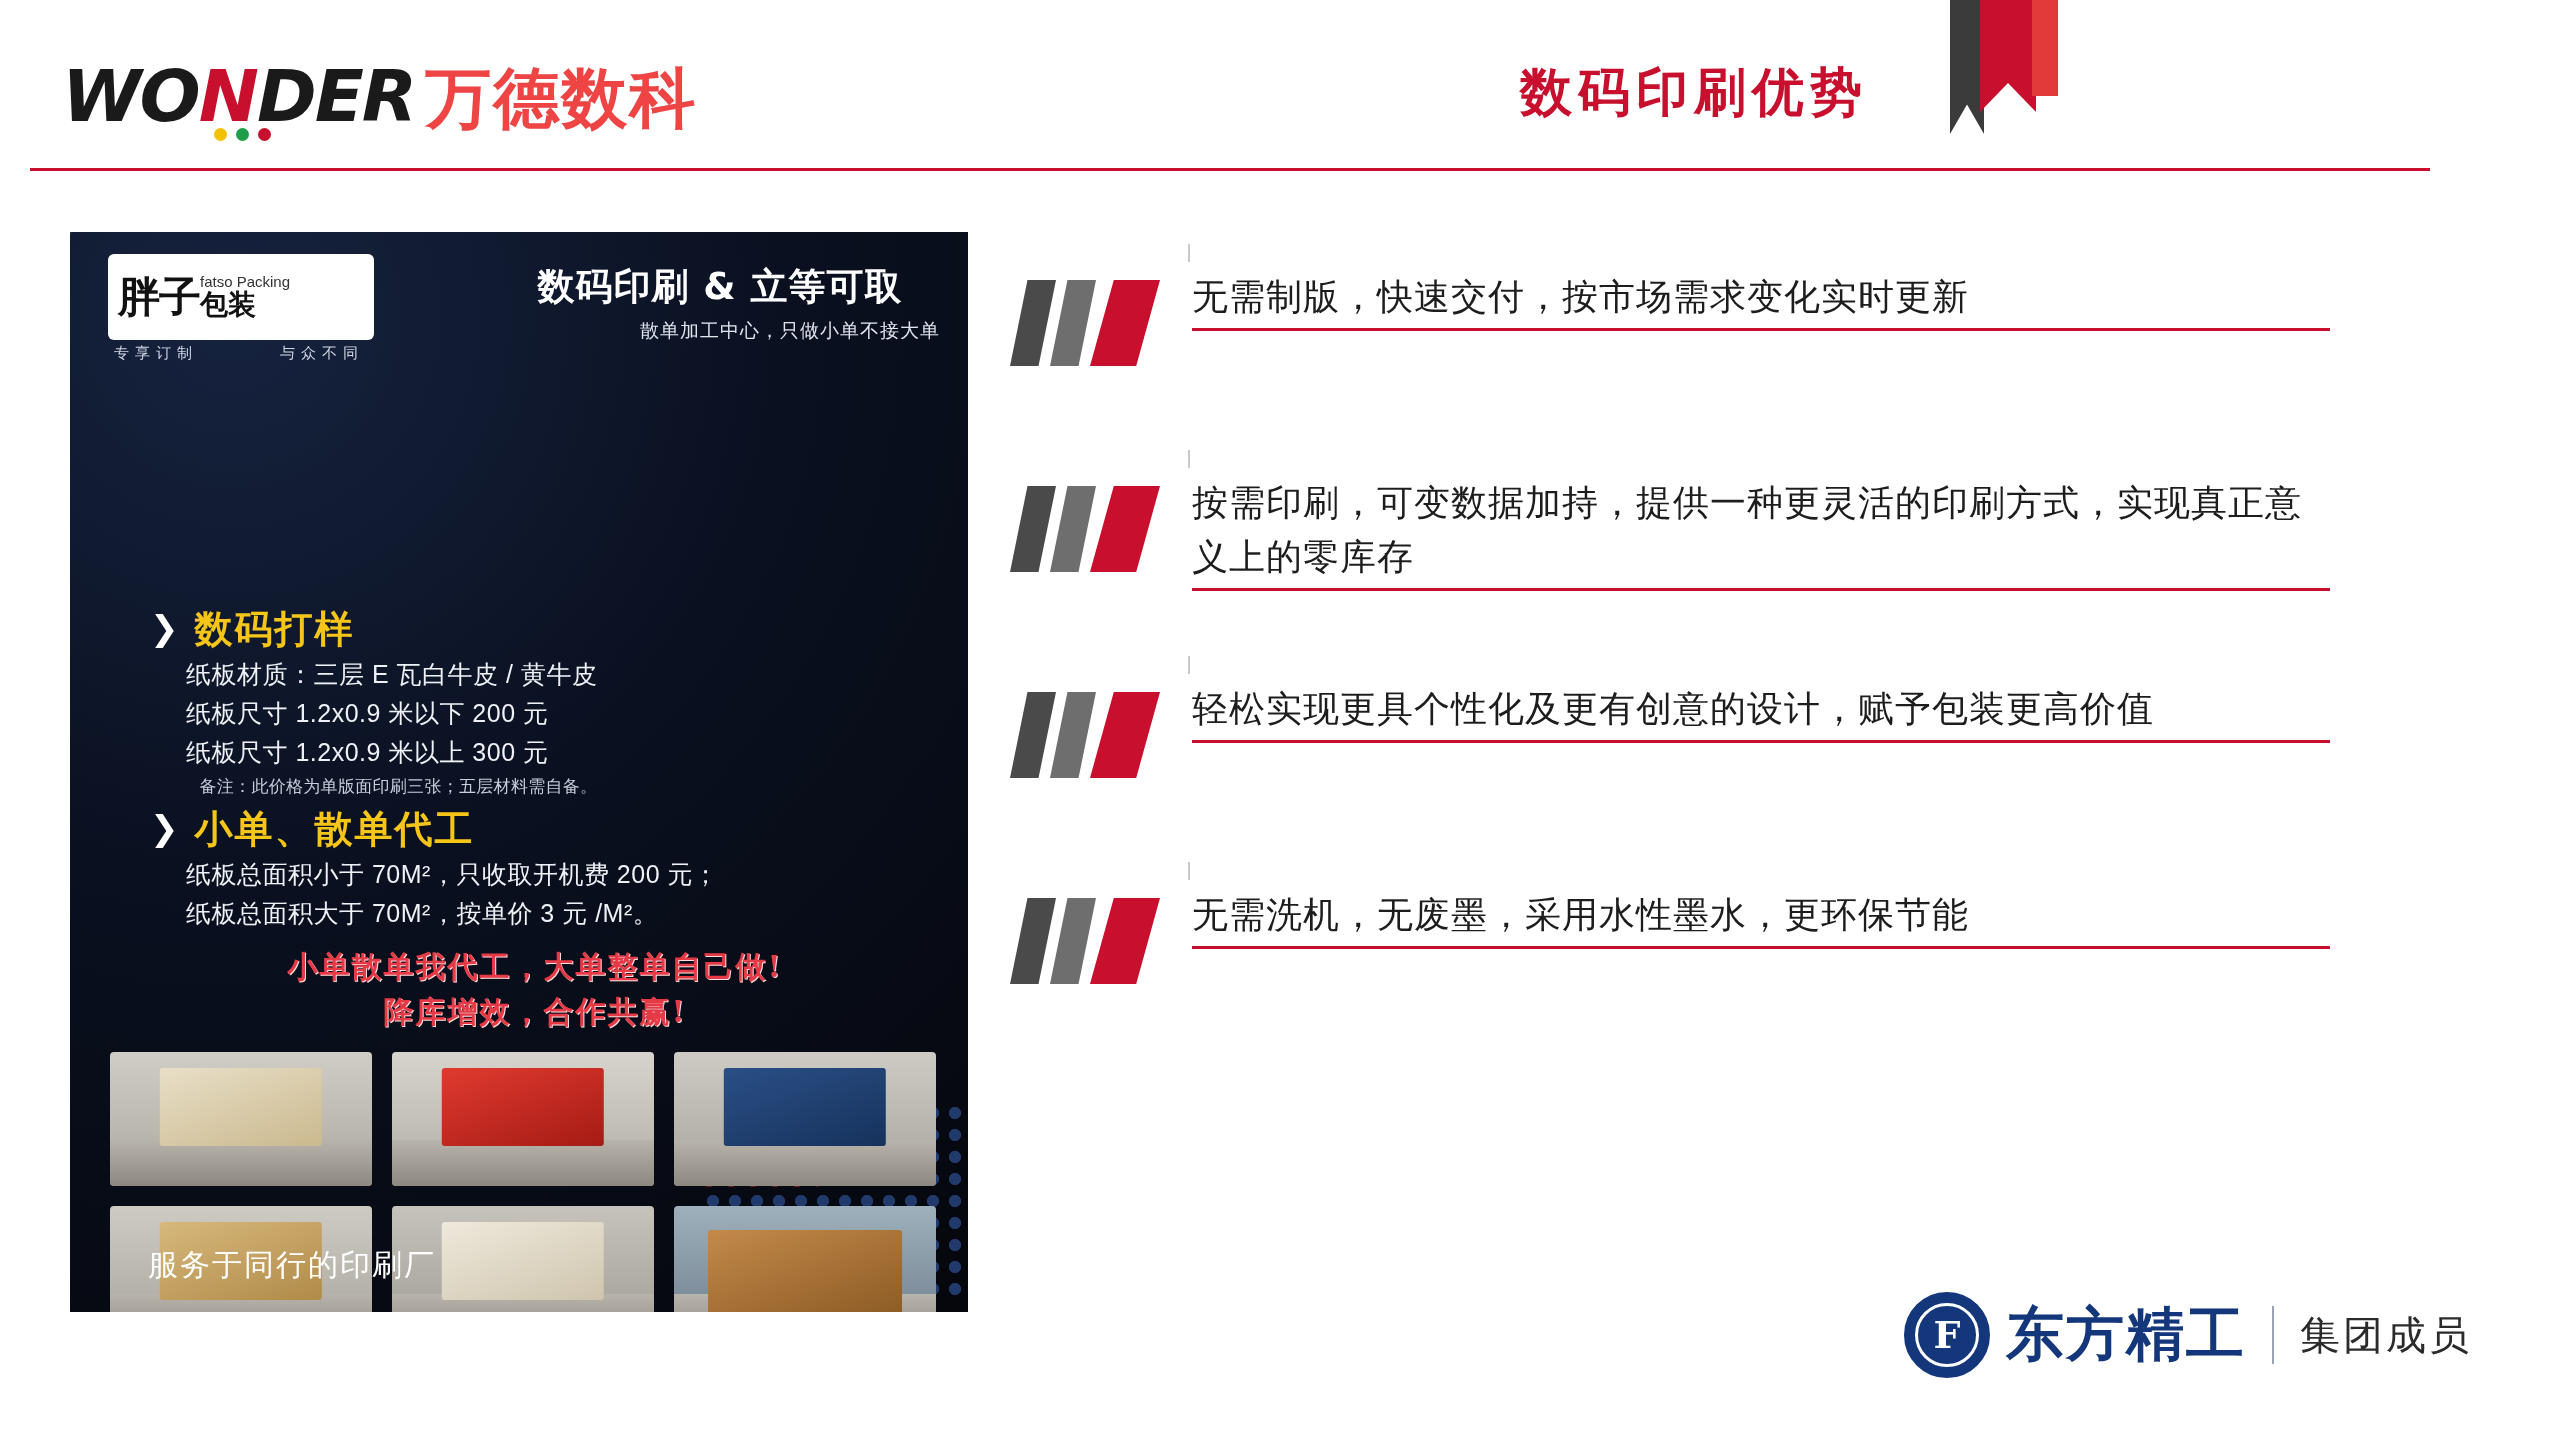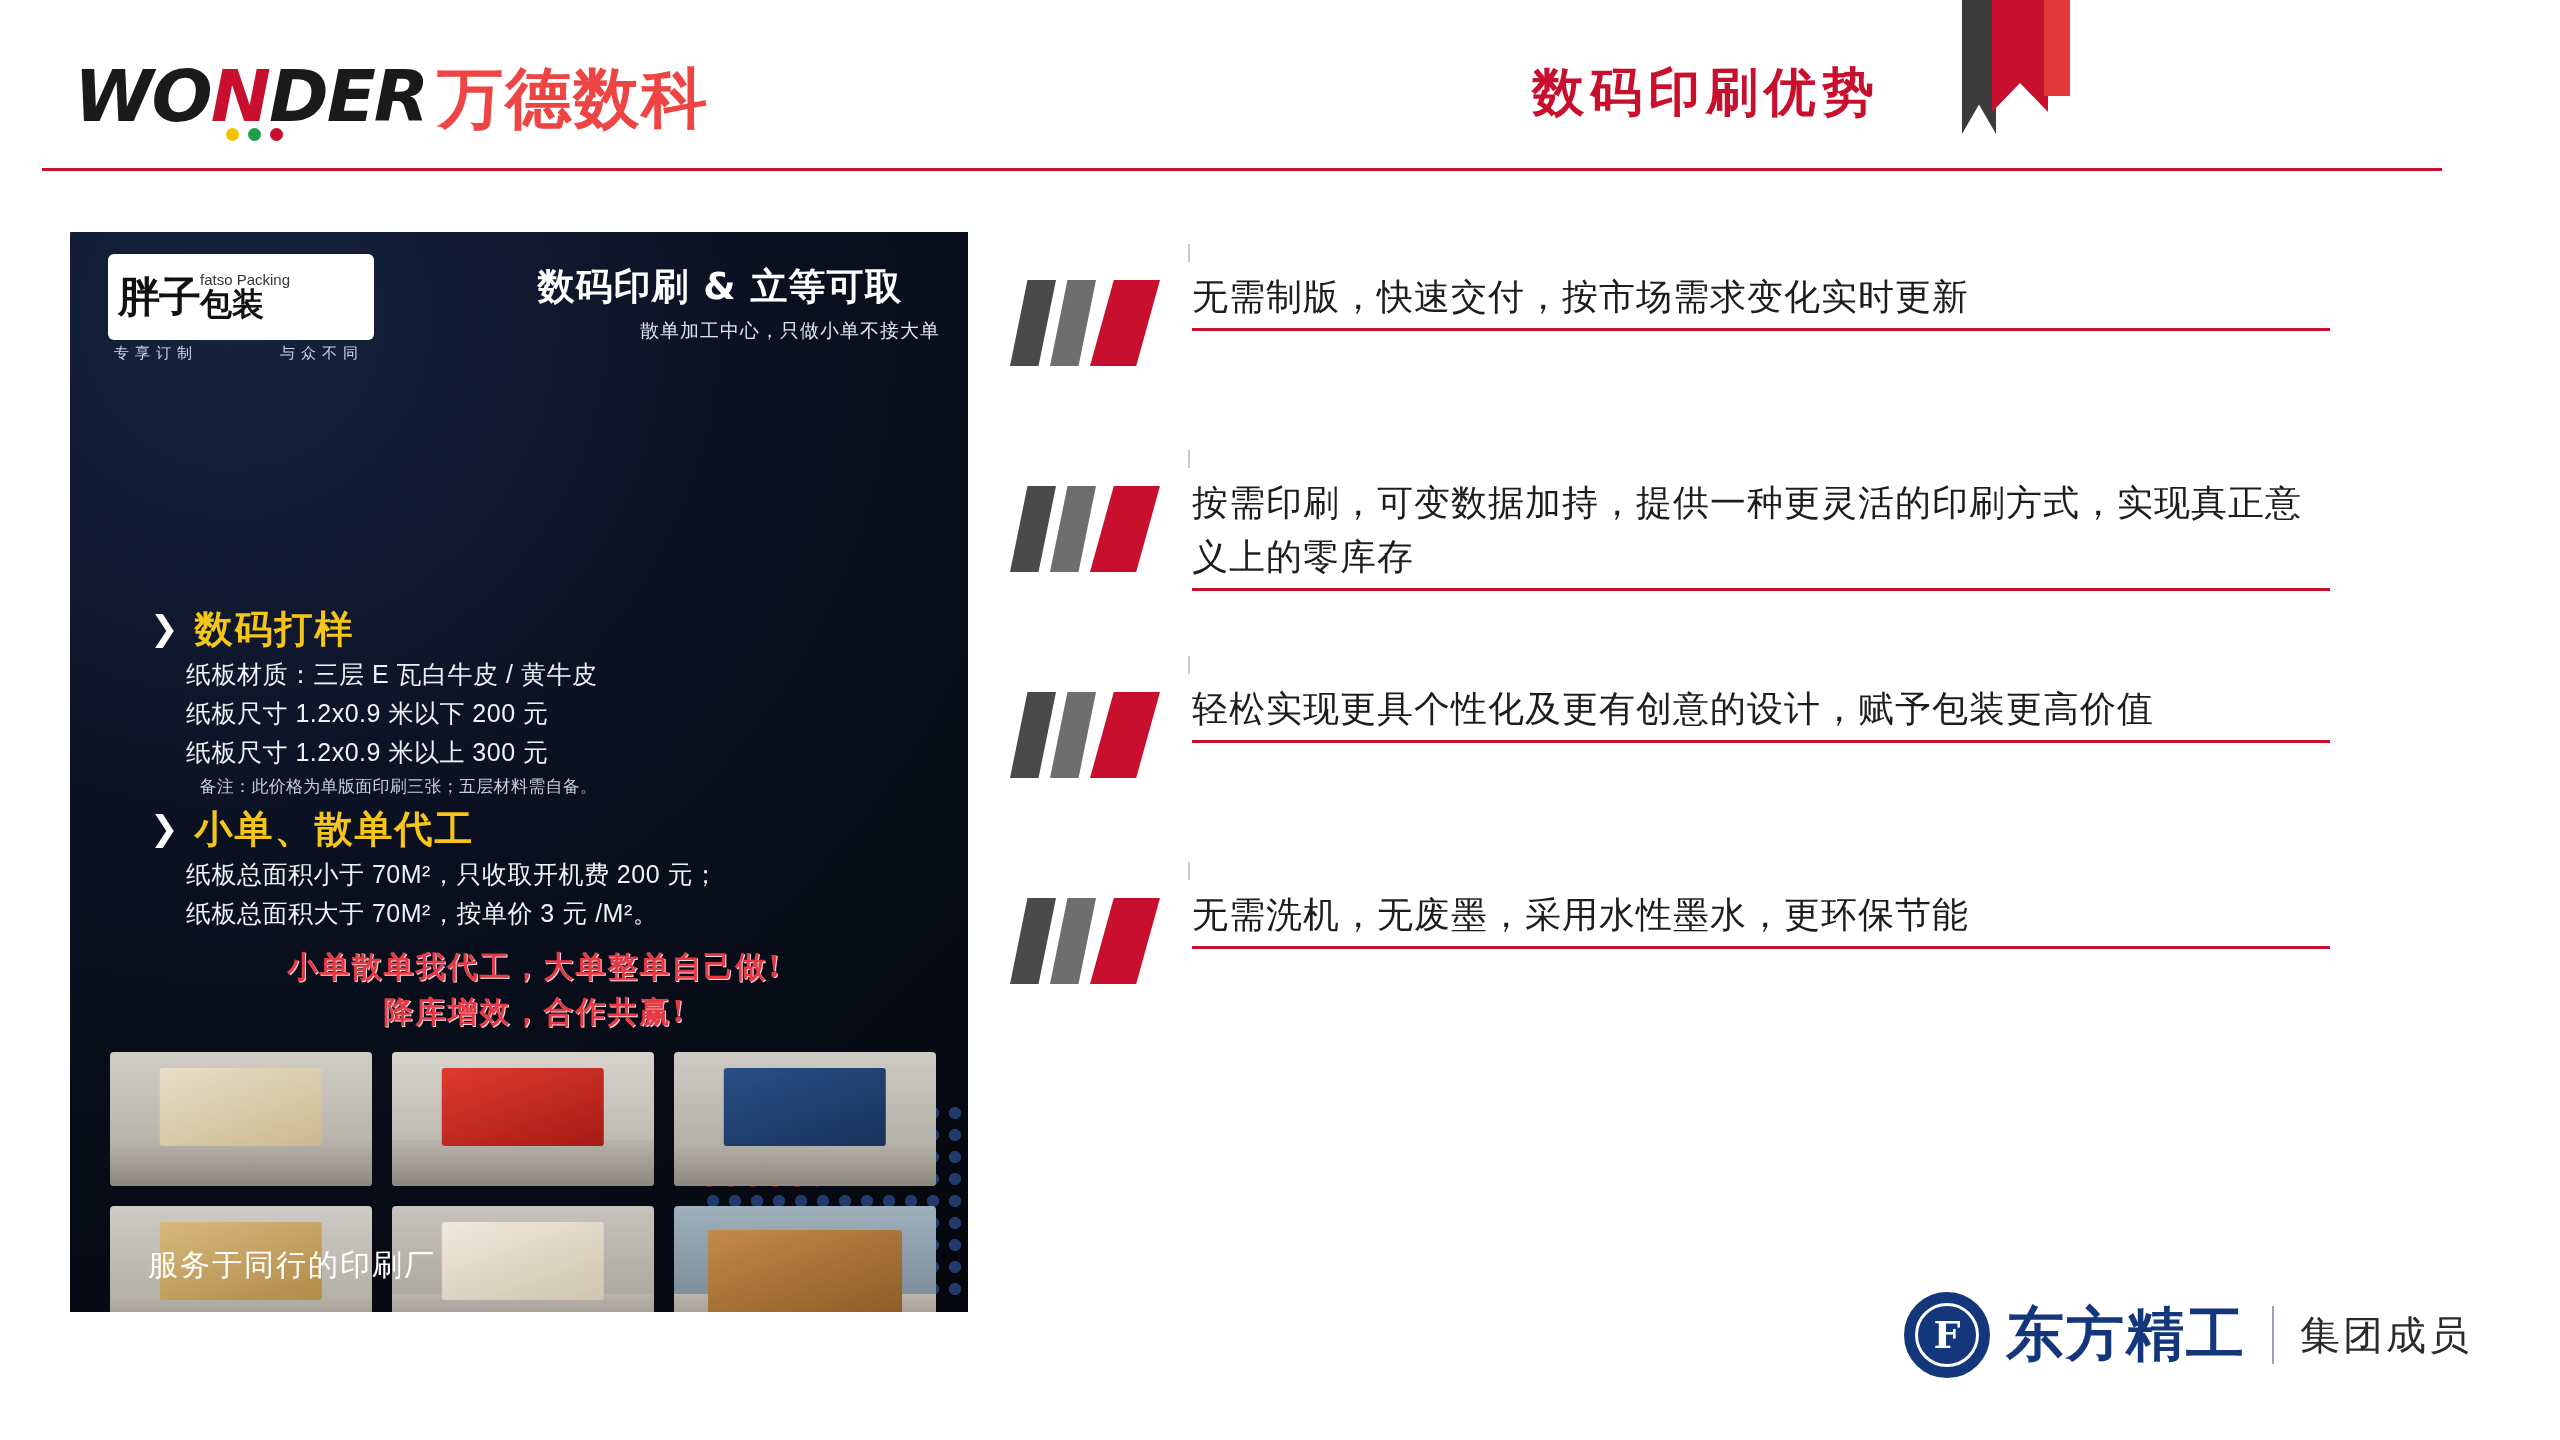--- a/index.html
+++ b/index.html
@@ -11,21 +11,21 @@
     width: 2560px;
     height: 1440px;
     position: relative;
     overflow: hidden;
     font-family: "Liberation Sans", "DejaVu Sans", sans-serif;
   }
 
   
   #slide-header {
     position: absolute;
-    left: 12px; top: 0;
+    left: 0; top: 0;
     width: 2060px; height: 172px;
   }
   #brand-logo {
     position: absolute;
     left: 62px; top: 60px;
     display: flex;
     align-items: baseline;
   }
   .logo-wonder {
     font-family: "DejaVu Sans", sans-serif;
@@ -166,21 +166,21 @@
     line-height: 1.05;
   }
   .poster-logo-en {
     font-size: 15px;
     color: #333;
     font-family: "Liberation Sans", sans-serif;
   }
   .poster-logo-pack {
     font-family: "DejaVu Sans", sans-serif;
     font-weight: 700;
-    font-size: 32px;
+    font-size: 28px;
     color: #111;
   }
   .poster-logo-sub {
     position: absolute;
     left: 44px; top: 112px;
     color: #cfd6e4;
     font-size: 15px;
     letter-spacing: 6px;
     width: 250px;
     display: flex;

